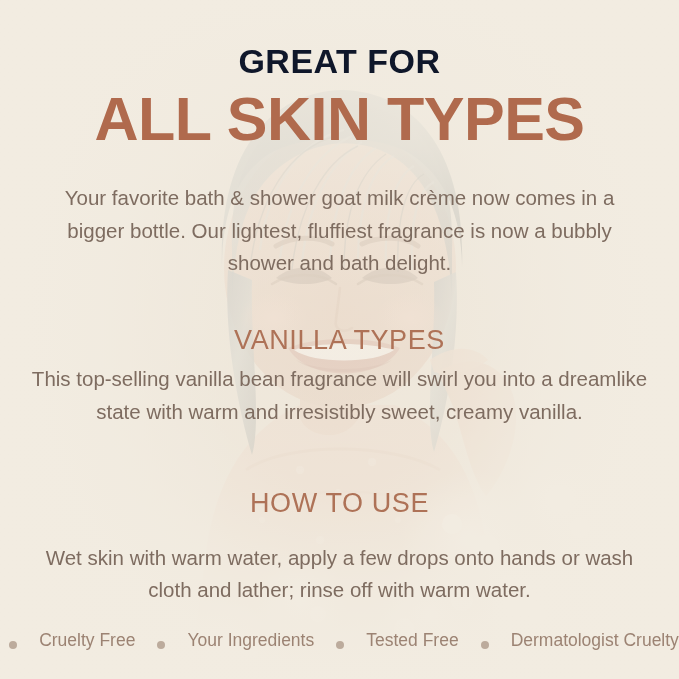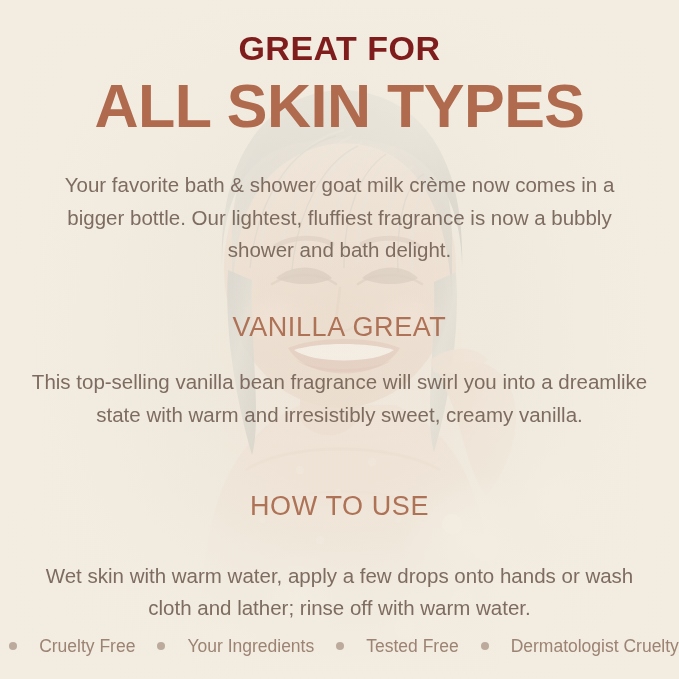--- a/index.html
+++ b/index.html
@@ -57,25 +57,25 @@
     position:relative;
     z-index:3;
     width:679px; height:679px;
     padding:0 22px;
     display:flex;
     flex-direction:column;
     align-items:center;
   }
 
   .eyebrow {
-    margin-top:31px;
+    margin-top:44px;
     font-size:34px;
     font-weight:700;
     letter-spacing:0.5px;
-    color:#7f1d1d;
+    color:#0f172a;
     line-height:1;
     text-align:right;
   }
 
   .headline {
     margin-top:10px;
     font-size:61px;
     font-weight:700;
     letter-spacing:-0.5px;
     color:#b06a4d;
@@ -99,31 +99,31 @@
     font-weight:400;
     letter-spacing:0.6px;
     color:#ae7257;
     line-height:1;
     text-align:center;
   }
 
   .sec-vanilla  { margin-top:48px; }
   .sec-howto    { margin-top:62px; }
 
-  .para-vanilla { margin-top:25px; max-width:620px; }
-  .para-howto   { margin-top:40px; max-width:600px; }
+  .para-vanilla { margin-top:9px; max-width:620px; }
+  .para-howto   { margin-top:25px; max-width:600px; }
 
   
   #claims {
     position:absolute;
     left:0; right:0;
-    bottom:24px;
+    bottom:30px;
     display:flex;
     justify-content:center;
-    align-items:center;
+    align-items:flex-end;
     gap:13px;
     flex-wrap:nowrap;
   }
   .claim {
     font-size:17.5px;
     font-weight:400;
     color:#9c8373;
     line-height:1;
     white-space:nowrap;
   }
@@ -261,21 +261,21 @@
   </div>
 
   <div id="content">
 
     <div class="eyebrow">GREAT FOR</div>
 
     <div class="headline">ALL SKIN TYPES</div>
 
     <p class="body-copy lead">Your favorite bath &amp; shower goat milk crème now comes in a bigger bottle. Our lightest, fluffiest fragrance is now a bubbly shower and bath delight.</p>
 
-    <div class="section-title sec-vanilla">VANILLA GREAT</div>
+    <div class="section-title sec-vanilla">VANILLA TYPES</div>
 
     <p class="body-copy para-vanilla">This top-selling vanilla bean fragrance will swirl you into a dreamlike state with warm and irresistibly sweet, creamy vanilla.</p>
 
     <div class="section-title sec-howto">HOW TO USE</div>
 
     <p class="body-copy para-howto">Wet skin with warm water, apply a few drops onto hands or wash cloth and lather; rinse off with warm water.</p>
 
   </div>
 
   <div id="claims">

